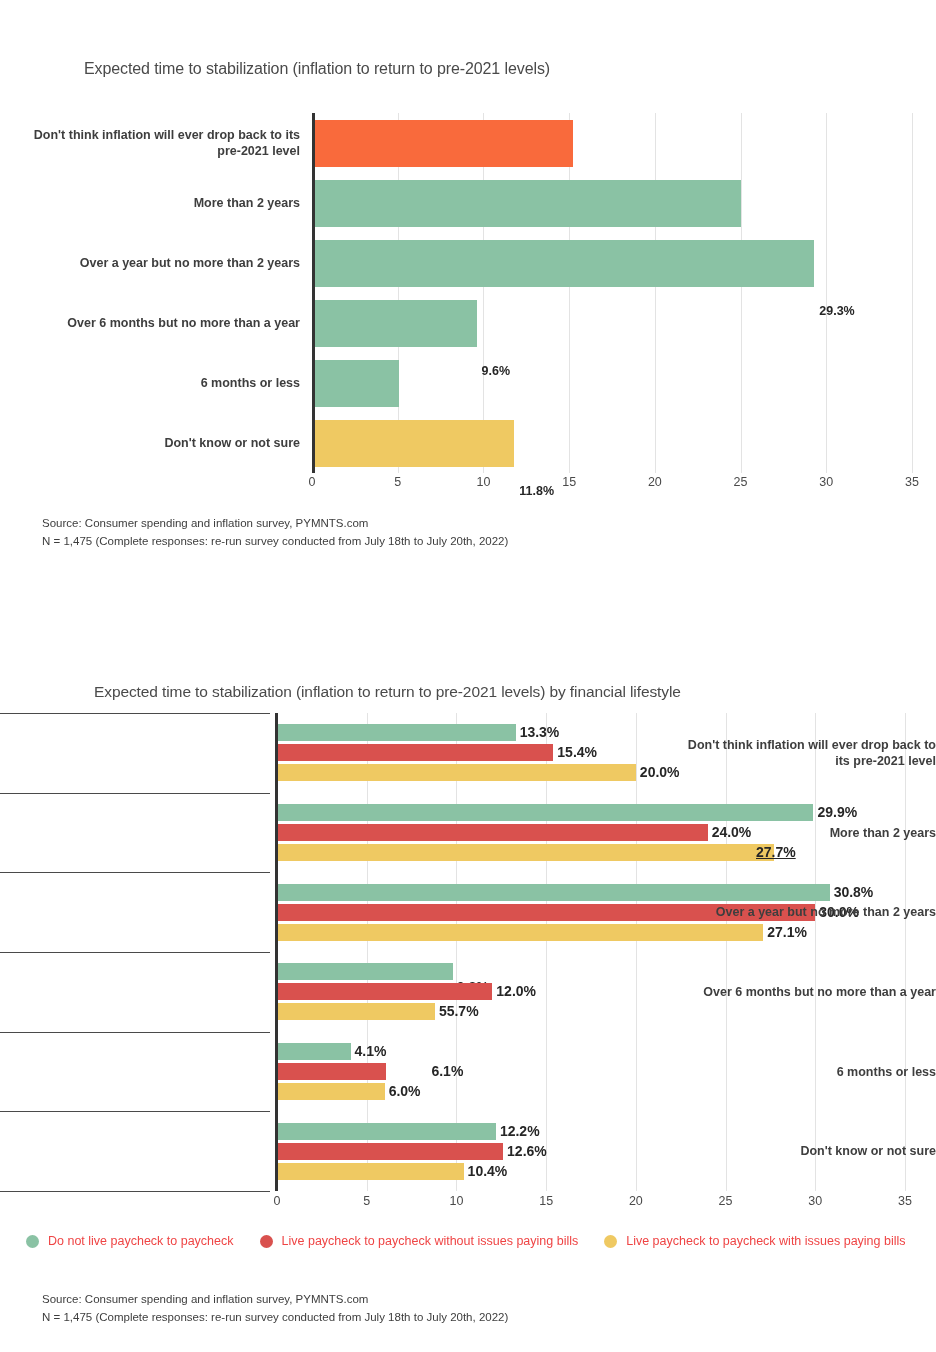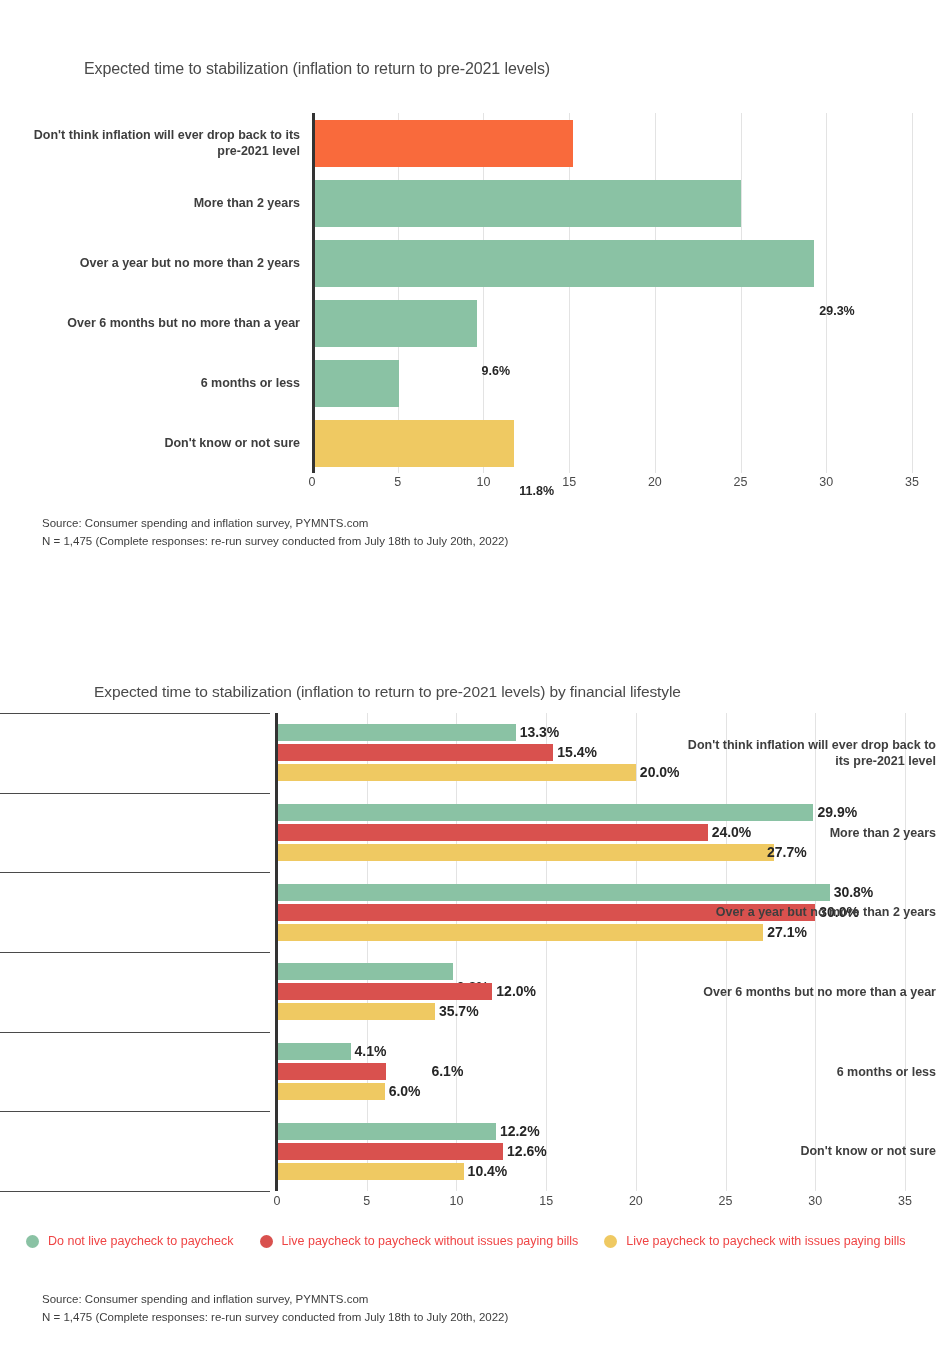--- a/index.html
+++ b/index.html
@@ -187,33 +187,33 @@
         <div class="bar2-val" style="left: 242.64px; top: 13.3333px;">13.3%</div>
         <div class="bar2" style="left: 0px; top: 31.3333px; width: 276.32px; background: rgb(217, 81, 78);"></div>
         <div class="bar2-val" style="left: 280.32px; top: 33.3333px;">15.4%</div>
         <div class="bar2" style="left: 0px; top: 51.3333px; width: 358.857px; background: rgb(239, 201, 98);"></div>
         <div class="bar2-val" style="left: 362.857px; top: 53.3333px;">20.0%</div>
         <div class="bar2" style="left: 0px; top: 91px; width: 536.491px; background: rgb(138, 194, 164);"></div>
         <div class="bar2-val" style="left: 540.491px; top: 93px;">29.9%</div>
         <div class="bar2" style="left: 0px; top: 111px; width: 430.629px; background: rgb(217, 81, 78);"></div>
         <div class="bar2-val" style="left: 434.629px; top: 113px;">24.0%</div>
         <div class="bar2" style="left: 0px; top: 131px; width: 497.017px; background: rgb(239, 201, 98);"></div>
-        <div class="bar2-val" style="left: 490px; top: 133px;">27.7%</div>
+        <div class="bar2-val" style="left: 479px; top: 133px; text-decoration: underline;">27.7%</div>
         <div class="bar2" style="left: 0px; top: 170.667px; width: 552.64px; background: rgb(138, 194, 164);"></div>
         <div class="bar2-val" style="left: 556.64px; top: 172.667px;">30.8%</div>
         <div class="bar2" style="left: 0px; top: 190.667px; width: 538.286px; background: rgb(217, 81, 78);"></div>
         <div class="bar2-val" style="left: 542.286px; top: 192.667px;">30.0%</div>
         <div class="bar2" style="left: 0px; top: 210.667px; width: 486.251px; background: rgb(239, 201, 98);"></div>
         <div class="bar2-val" style="left: 490.251px; top: 212.667px;">27.1%</div>
         <div class="bar2" style="left: 0px; top: 250.333px; width: 175.84px; background: rgb(138, 194, 164);"></div>
         <div class="bar2-val" style="left: 179.84px; top: 268px;">9.8%</div>
         <div class="bar2" style="left: 0px; top: 270.333px; width: 215.314px; background: rgb(217, 81, 78);"></div>
         <div class="bar2-val" style="left: 219.314px; top: 272.333px;">12.0%</div>
         <div class="bar2" style="left: 0px; top: 290.333px; width: 157.897px; background: rgb(239, 201, 98);"></div>
-        <div class="bar2-val" style="left: 161.897px; top: 292.333px;">35.7%</div>
+        <div class="bar2-val" style="left: 161.897px; top: 292.333px;">55.7%</div>
         <div class="bar2" style="left: 0px; top: 330px; width: 73.5657px; background: rgb(138, 194, 164);"></div>
         <div class="bar2-val" style="left: 77.5657px; top: 332px;">4.1%</div>
         <div class="bar2" style="left: 0px; top: 350px; width: 109.451px; background: rgb(217, 81, 78);"></div>
         <div class="bar2-val" style="left: 113.451px; top: 352px; margin-left: 41px;">6.1%</div>
         <div class="bar2" style="left: 0px; top: 370px; width: 107.657px; background: rgb(239, 201, 98);"></div>
         <div class="bar2-val" style="left: 111.657px; top: 372px;">6.0%</div>
         <div class="bar2" style="left: 0px; top: 409.667px; width: 218.903px; background: rgb(138, 194, 164);"></div>
         <div class="bar2-val" style="left: 222.903px; top: 411.667px;">12.2%</div>
         <div class="bar2" style="left: 0px; top: 429.667px; width: 226.08px; background: rgb(217, 81, 78);"></div>
         <div class="bar2-val" style="left: 230.08px; top: 431.667px;">12.6%</div>

